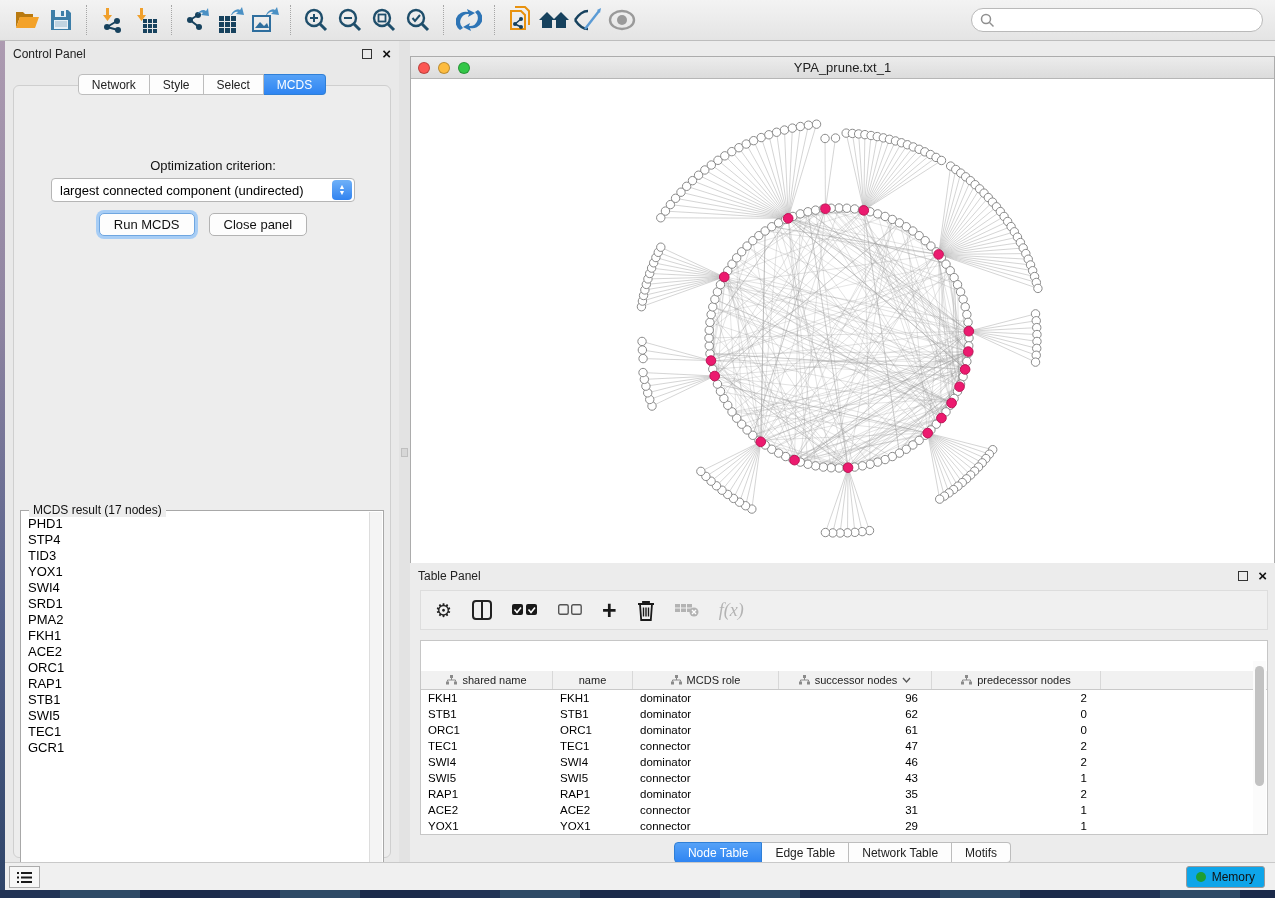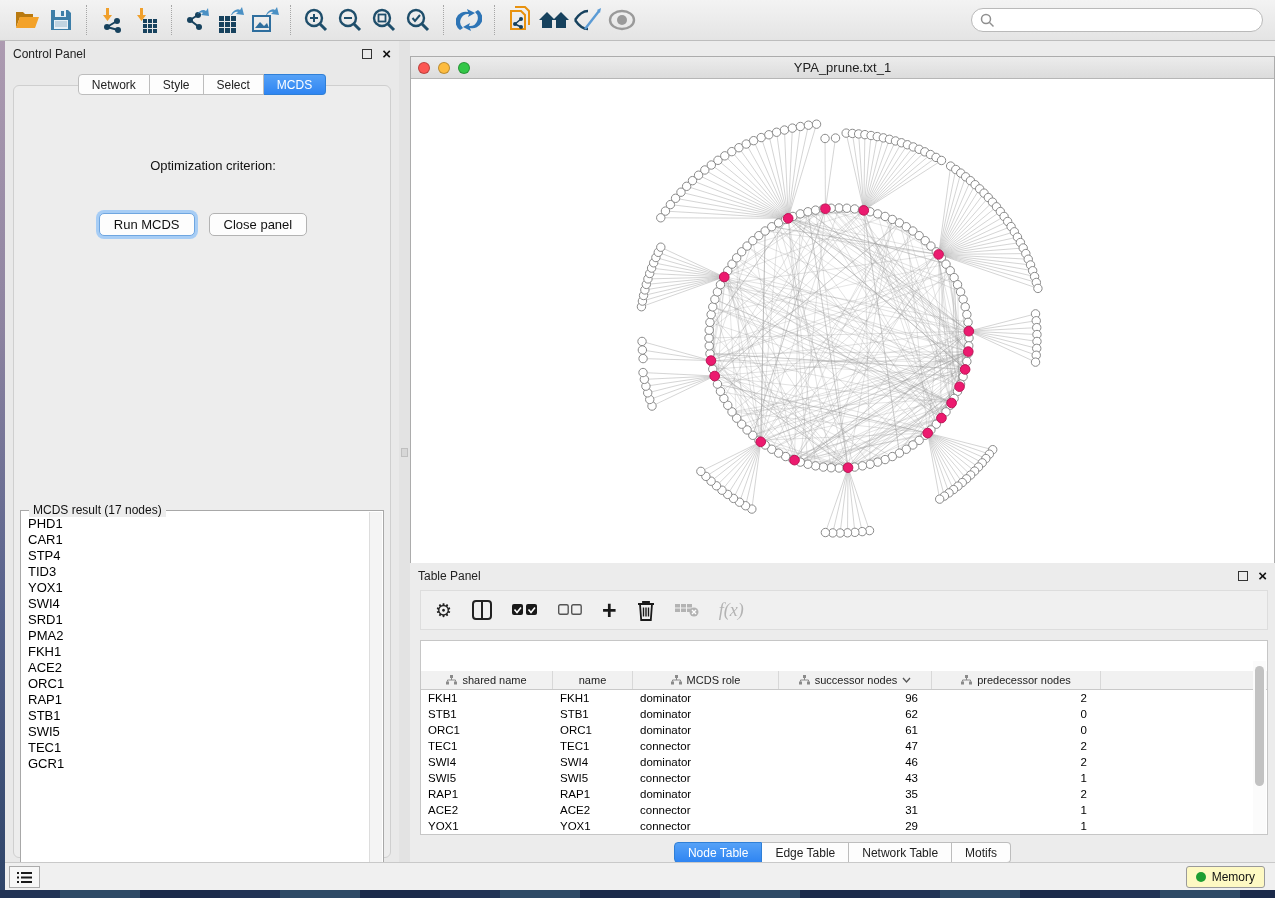--- a/index.html
+++ b/index.html
@@ -98,21 +98,21 @@
   #tbl-vscroll .thumb { position:absolute; left:2px; top:5px; width:9px; height:120px;
     background:#C2C2C2; border-radius:5px; }
   #tbl-tabs { position:absolute; left:0; top:279px; width:865px; display:flex; justify-content:center; }
 
   
   #status-bar { position:absolute; left:0; top:862px; width:1275px; height:28px;
     background:#F0F0F0; border-top:1px solid #C9C9C9; z-index:20; }
   #status-list-btn { position:absolute; left:9px; top:3px; width:31px; height:22px;
     background:#F7F7F7; border:1px solid #ABABAB; display:flex; align-items:center; justify-content:center; }
   #memory-btn { position:absolute; right:10px; top:3px; height:22px; padding:0 9px;
-    background:#fef9c3; border:1px solid #9A9A9A; border-radius:3px;
+    background:#0ea5e9; border:1px solid #9A9A9A; border-radius:3px;
     display:flex; align-items:center; gap:6px; font-size:12px; color:#111; }
   #memory-dot { width:10px; height:10px; border-radius:50%; }
 
   svg.glyph { display:block; }
 </style>
 </head>
 <body>
 
 <div id="toolbar">
   <span class="tb-icon">
@@ -270,29 +270,35 @@
 
 <div id="control-panel">
   <div class="panel-head">
     <span class="panel-title">Control Panel</span>
     <span class="spacer"></span>
     <span class="float-btn"></span>
     <span class="close-btn">×</span>
   </div>
   <div id="ctl-body">
     <div id="opt-label">Optimization criterion:</div>
+    <div id="criterion-select">
+      <span class="sel-text">largest connected component (undirected)</span>
+      <span class="sel-stepper">
+          <span>▲</span>
+          <span>▼</span>
+        </span>
+    </div>
     <div id="btn-row">
       <button class="mac-btn focused">Run MCDS</button>
       <button class="mac-btn">Close panel</button>
     </div>
     <div id="mcds-group">
       <span id="mcds-group-title">MCDS result (17 nodes)</span>
       <div id="mcds-list">
           <div class="mcds-item">PHD1</div>
-          <div class="mcds-item">CAR1</div>
           <div class="mcds-item">STP4</div>
           <div class="mcds-item">TID3</div>
           <div class="mcds-item">YOX1</div>
           <div class="mcds-item">SWI4</div>
           <div class="mcds-item">SRD1</div>
           <div class="mcds-item">PMA2</div>
           <div class="mcds-item">FKH1</div>
           <div class="mcds-item">ACE2</div>
           <div class="mcds-item">ORC1</div>
           <div class="mcds-item">RAP1</div>

